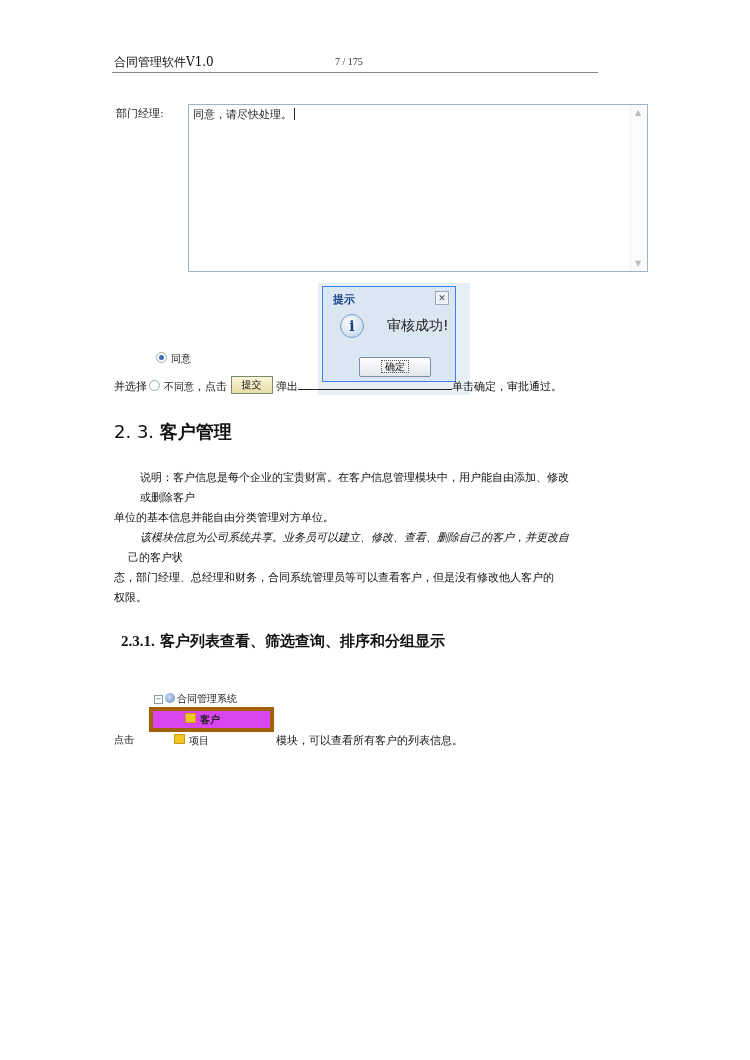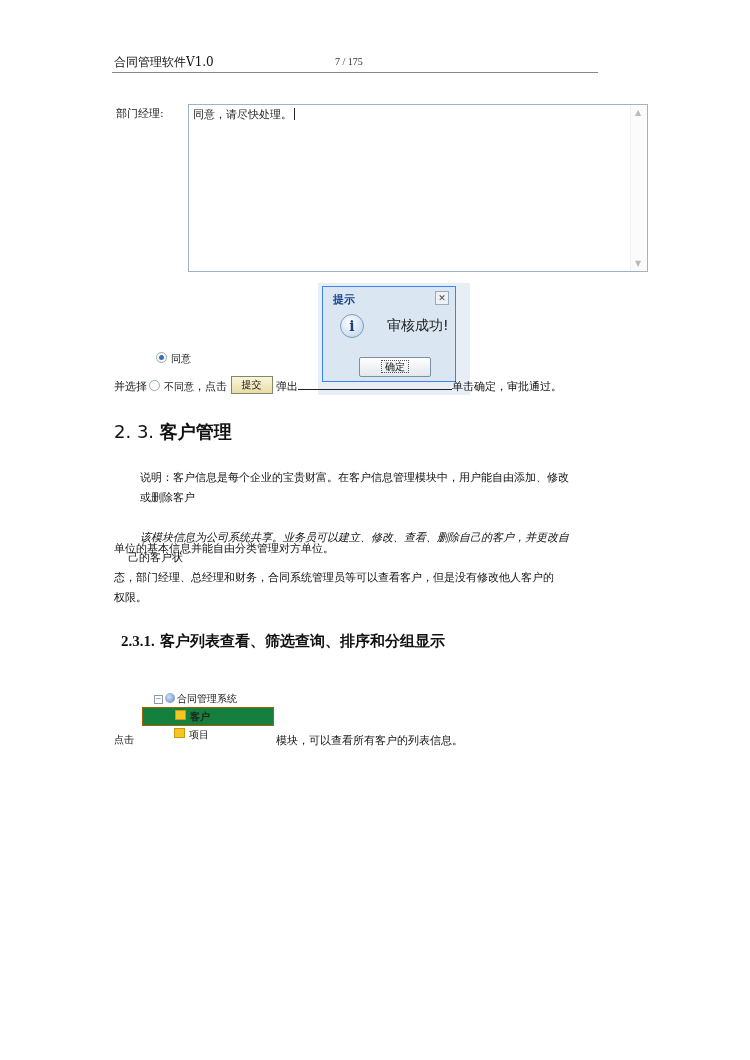--- a/index.html
+++ b/index.html
@@ -35,31 +35,31 @@
   .line-select { left: 114px; top: 376px; font-size: 11px; white-space: nowrap; }
   .line-select .radio { margin-left: 2px; }
   .submit-btn { display: inline-block; width: 40px; height: 16px; border: 1px solid #7b8a6a; background: linear-gradient(#fbf6dc, #e8dca6); font-size: 10px; text-align: center; line-height: 16px; vertical-align: 2px; color: #111; }
   .blank { display: inline-block; width: 154px; border-bottom: 1px solid #222; height: 10px; }
 
   .h2 { left: 114px; top: 420px; font-size: 18px; color: #111; }
   .h2 .num { font-family: "DejaVu Sans", sans-serif; font-weight: normal; }
   .h2 .txt { font-weight: bold; }
   .para { font-size: 11px; line-height: 20px; color: #111; }
   .p1a { left: 140px; top: 468px; } .p1b { left: 140px; top: 488px; }
-  .p1c { left: 114px; top: 508px; margin-top: 31px; }
+  .p1c { left: 114px; top: 508px; }
   .p2a { left: 140px; top: 528px; font-style: italic; } .p2b { left: 128px; top: 548px; }
   .p2c { left: 114px; top: 568px; } .p2d { left: 114px; top: 588px; }
 
   .h3 { left: 121px; top: 632px; font-size: 15px; font-weight: bold; color: #111; }
   .h3 .num { font-family: "Liberation Serif", serif; }
 
   .tree { left: 142px; top: 690px; width: 132px; font-size: 10px; color: #222; }
   .tree .node { height: 17px; line-height: 17px; position: relative; white-space: nowrap; }
   .tree .root { padding-left: 12px; }
-  .tree .sel { background: #15803d; border: 1px solid #a16207; margin-left: 0; }
+  .tree .sel { background: #d946ef; border: 4px solid #a16207; margin-left: 7px; }
   .tree .minus { display: inline-block; width: 7px; height: 7px; border: 1px solid #8899aa; font-size: 7px; line-height: 7px; text-align: center; color: #555; vertical-align: 1px; margin-right: 2px; }
   .tree .globe { display: inline-block; width: 10px; height: 10px; border-radius: 50%; background: radial-gradient(circle at 40% 40%, #cfe0f5, #5b83bf); vertical-align: -1px; margin-right: 2px; }
   .tree .folder { display: inline-block; width: 9px; height: 8px; background: #f3c623; border: 1px solid #c79a10; vertical-align: 0px; margin-right: 4px; margin-left: 32px; }
   .tree .sel .lbl { font-weight: bold; color: #222; }
   .click-label { left: 114px; top: 733px; font-size: 10px; }
   .click-desc { left: 276px; top: 733px; font-size: 11px; }
 </style>
 </head>
 <body>
 

